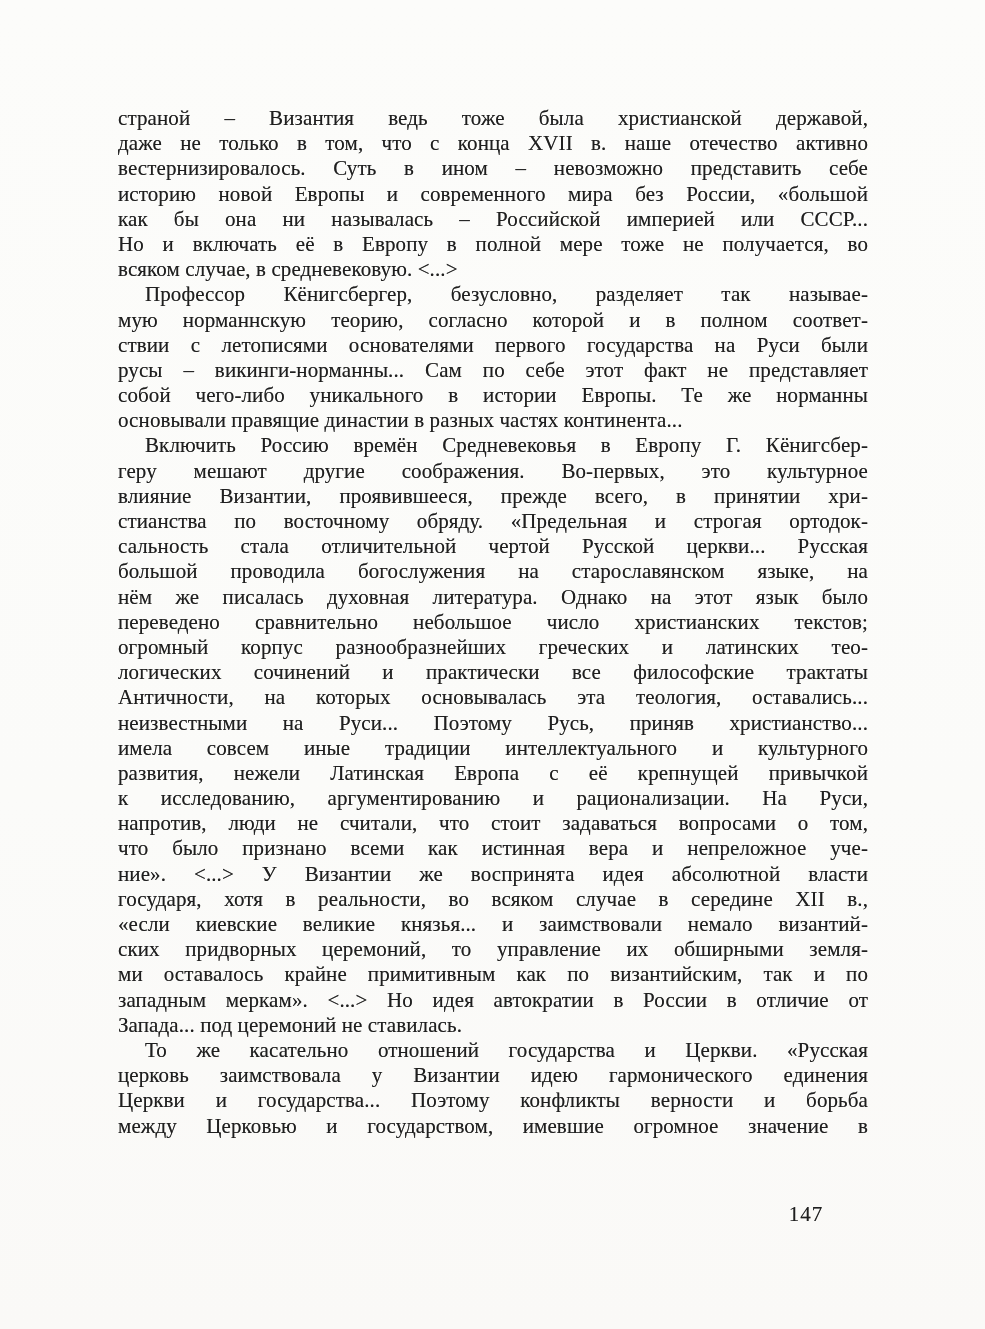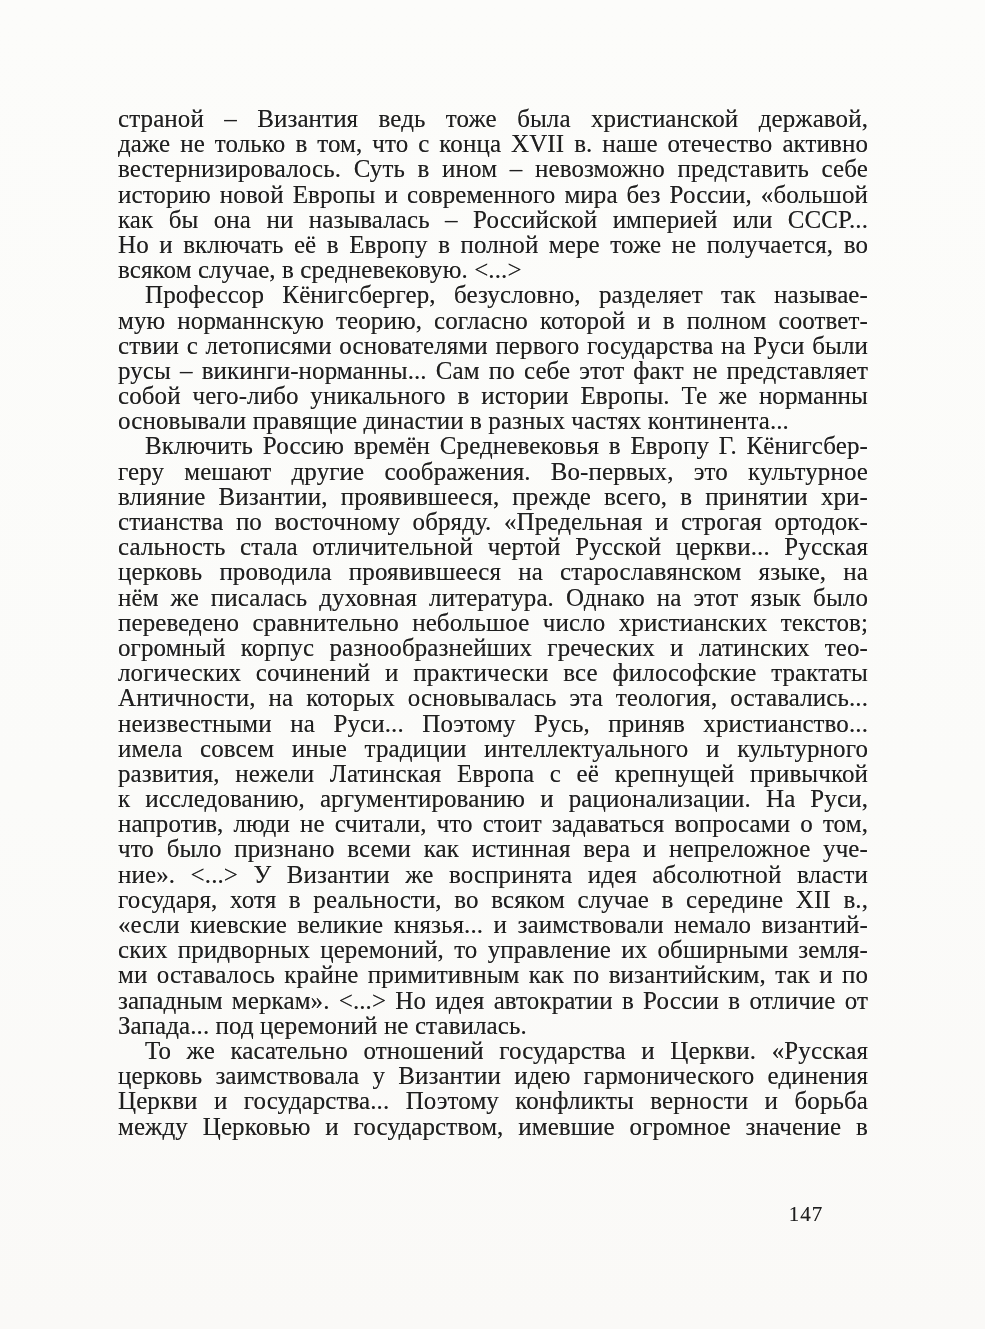--- a/index.html
+++ b/index.html
@@ -21,21 +21,21 @@
     position: absolute;
     left: 118px;
     top: 106px;
     width: 750px;
   }
   .para {
     margin: 0;
     padding: 0;
   }
   .line {
-    font-size: 25px;
+    font-size: 21px;
     line-height: 25.2px;
     height: 25.2px;
     text-align: justify;
     text-align-last: justify;
     letter-spacing: 0.1px;
     text-shadow: 0 0 0.5px rgba(30,30,30,0.55);
     white-space: normal;
     overflow: visible;
   }
   .line.indent {
@@ -82,21 +82,21 @@
       <div class="line">собой чего-либо уникального в истории Европы. Те же норманны</div>
       <div class="line end">основывали правящие династии в разных частях континента...</div>
     </div>
 
     <div class="para">
       <div class="line indent">Включить Россию времён Средневековья в Европу Г. Кёнигсбер-</div>
       <div class="line">геру мешают другие соображения. Во-первых, это культурное</div>
       <div class="line">влияние Византии, проявившееся, прежде всего, в принятии хри-</div>
       <div class="line">стианства по восточному обряду. «Предельная и строгая ортодок-</div>
       <div class="line">сальность стала отличительной чертой Русской церкви... Русская</div>
-      <div class="line">церковь проводила проявившееся на старославянском языке, на</div>
+      <div class="line">большой проводила богослужения на старославянском языке, на</div>
       <div class="line">нём же писалась духовная литература. Однако на этот язык было</div>
       <div class="line">переведено сравнительно небольшое число христианских текстов;</div>
       <div class="line">огромный корпус разнообразнейших греческих и латинских тео-</div>
       <div class="line">логических сочинений и практически все философские трактаты</div>
       <div class="line">Античности, на которых основывалась эта теология, оставались...</div>
       <div class="line">неизвестными на Руси... Поэтому Русь, приняв христианство...</div>
       <div class="line">имела совсем иные традиции интеллектуального и культурного</div>
       <div class="line">развития, нежели Латинская Европа с её крепнущей привычкой</div>
       <div class="line">к исследованию, аргументированию и рационализации. На Руси,</div>
       <div class="line">напротив, люди не считали, что стоит задаваться вопросами о том,</div>

